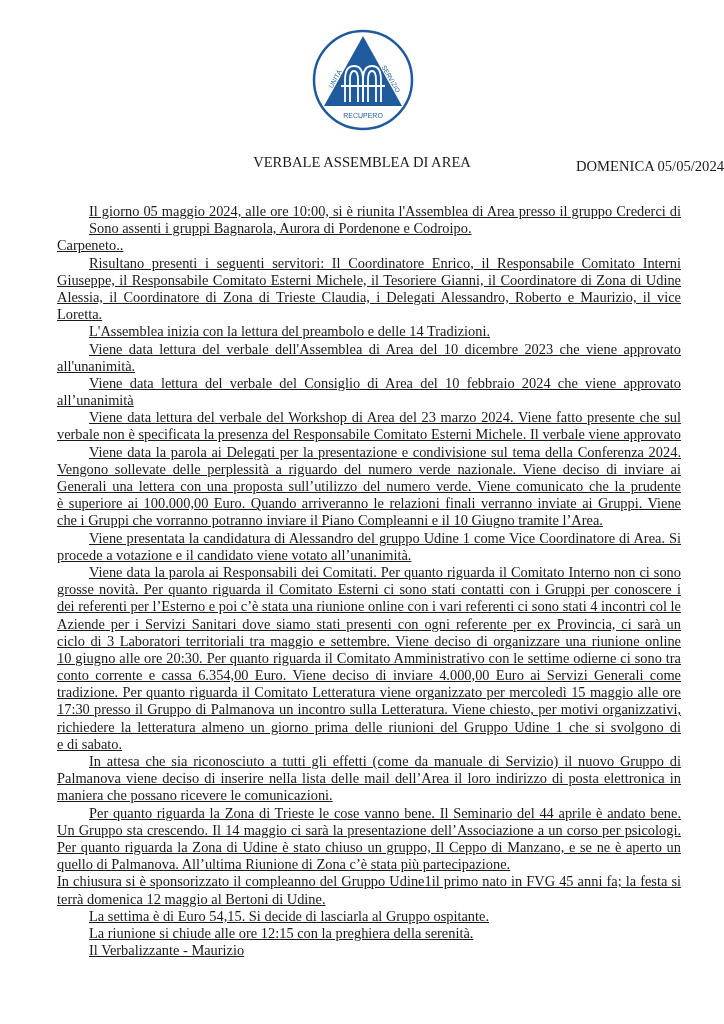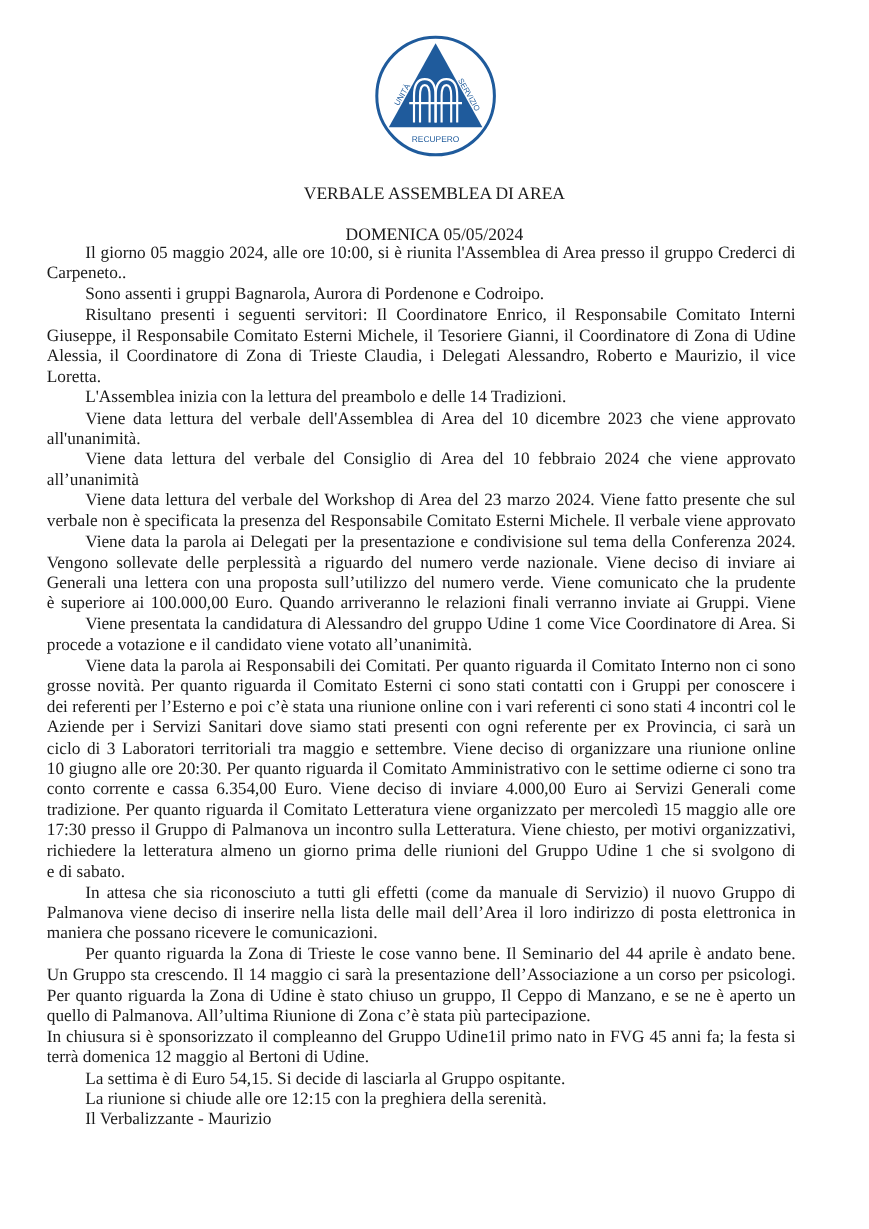--- a/index.html
+++ b/index.html
@@ -1,22 +1,22 @@
 <!DOCTYPE html>
 <html><head>
 <meta charset="utf-8">
 <style>
   html, body { margin: 0; padding: 0; background: #ffffff; }
   body { width: 724px; height: 1024px; position: relative; overflow: hidden;
          font-family: "Liberation Serif", "DejaVu Serif", serif; color: #1a1a1a; }
   .logo { position: absolute; left: 311px; top: 28px; width: 104px; height: 104px; }
   .title { position: absolute; left: 0; width: 724px; text-align: center; font-size: 14.6px; line-height: 17px; }
   .title.t1 { top: 154px; }
-  .title.t2 { top: 188px; }
-  .body { position: absolute; left: 39px; top: 203px; width: 624px; }
+  .title.t2 { top: 158px; text-align: right; }
+  .body { position: absolute; left: 57px; top: 203px; width: 624px; text-decoration: underline; }
   .ln { font-size: 14.4px; line-height: 17.2px; height: 17.2px; white-space: nowrap; }
   .j { text-align: justify; text-align-last: justify; white-space: normal; overflow: hidden; }
   .ind { padding-left: 32px; }
 </style>
 </head>
 <body>
 
 <div class="logo">
   <svg width="104" height="104" viewBox="0 0 104 104">
     <circle cx="52" cy="52" r="49" fill="#ffffff" stroke="#1f5b9c" stroke-width="2.5"></circle>
@@ -32,37 +32,38 @@
     <text x="78" y="52" font-size="6.5" fill="#1f5b9c" transform="rotate(60 78 52)" font-family="Liberation Sans, sans-serif" text-anchor="middle">SERVIZIO</text>
     <text x="52" y="90" font-size="7" fill="#1f5b9c" font-family="Liberation Sans, sans-serif" text-anchor="middle">RECUPERO</text>
   </svg>
 </div>
 
 <div class="title t1">VERBALE ASSEMBLEA DI AREA</div>
 <div class="title t2">DOMENICA 05/05/2024</div>
 
 <div class="body" id="doc-body">
     <div class="ln j ind">Il giorno 05 maggio 2024, alle ore 10:00, si è riunita l'Assemblea di Area presso il gruppo Crederci di</div>
+    <div class="ln ind">Sono assenti i gruppi Bagnarola, Aurora di Pordenone e Codroipo.</div>
     <div class="ln">Carpeneto..</div>
-    <div class="ln ind">Sono assenti i gruppi Bagnarola, Aurora di Pordenone e Codroipo.</div>
     <div class="ln j ind">Risultano presenti i seguenti servitori: Il Coordinatore Enrico, il Responsabile Comitato Interni</div>
     <div class="ln j">Giuseppe, il Responsabile Comitato Esterni Michele, il Tesoriere Gianni,  il  Coordinatore di Zona di Udine</div>
     <div class="ln j">Alessia, il Coordinatore di Zona di Trieste Claudia, i Delegati Alessandro, Roberto e Maurizio, il vice Delegato</div>
     <div class="ln">Loretta.</div>
     <div class="ln ind">L'Assemblea inizia con la lettura del preambolo e delle 14 Tradizioni.</div>
     <div class="ln j ind">Viene data lettura del verbale dell'Assemblea di Area del 10 dicembre 2023 che viene approvato</div>
     <div class="ln">all'unanimità.</div>
     <div class="ln j ind">Viene data lettura del verbale del Consiglio di Area del 10 febbraio 2024 che viene approvato</div>
     <div class="ln">all’unanimità</div>
     <div class="ln j ind">Viene data lettura del verbale del Workshop di Area del 23 marzo 2024. Viene fatto presente che sul</div>
     <div class="ln j">verbale non è specificata la presenza del Responsabile Comitato Esterni Michele. Il verbale viene approvato</div>
     <div class="ln j ind">Viene data la parola ai Delegati per la presentazione e condivisione sul tema della Conferenza 2024.</div>
     <div class="ln j">Vengono sollevate delle perplessità a riguardo del numero verde nazionale. Viene deciso di inviare ai Servizi</div>
     <div class="ln j">Generali una lettera con una proposta sull’utilizzo del numero verde. Viene comunicato che la prudente riserva</div>
     <div class="ln j">è superiore ai 100.000,00 Euro. Quando arriveranno le relazioni finali verranno inviate ai Gruppi. Viene deciso</div>
+    <div class="ln">che i Gruppi che vorranno potranno inviare il Piano Compleanni e il 10 Giugno tramite l’Area.</div>
     <div class="ln j ind">Viene presentata la candidatura di Alessandro del gruppo Udine 1 come Vice Coordinatore di Area. Si</div>
     <div class="ln">procede a votazione e il candidato viene votato all’unanimità.</div>
     <div class="ln j ind">Viene data la parola ai Responsabili dei Comitati. Per quanto riguarda il Comitato Interno non ci sono</div>
     <div class="ln j">grosse novità. Per quanto riguarda il Comitato Esterni ci sono stati contatti con i Gruppi per conoscere i nomi</div>
     <div class="ln j">dei referenti per l’Esterno e poi c’è stata una riunione online con i vari referenti ci sono stati 4 incontri col le</div>
     <div class="ln j">Aziende per i Servizi Sanitari dove siamo stati presenti con ogni referente per ex Provincia, ci sarà un secondo</div>
     <div class="ln j">ciclo di 3 Laboratori territoriali tra maggio e settembre. Viene deciso di organizzare una riunione online lunedì</div>
     <div class="ln j">10 giugno alle ore 20:30. Per quanto riguarda il Comitato Amministrativo con le settime odierne ci sono tra</div>
     <div class="ln j">conto corrente e cassa 6.354,00 Euro. Viene deciso di inviare 4.000,00 Euro ai Servizi Generali come settima</div>
     <div class="ln j">tradizione. Per quanto riguarda il Comitato Letteratura viene organizzato per mercoledì 15 maggio alle ore</div>

